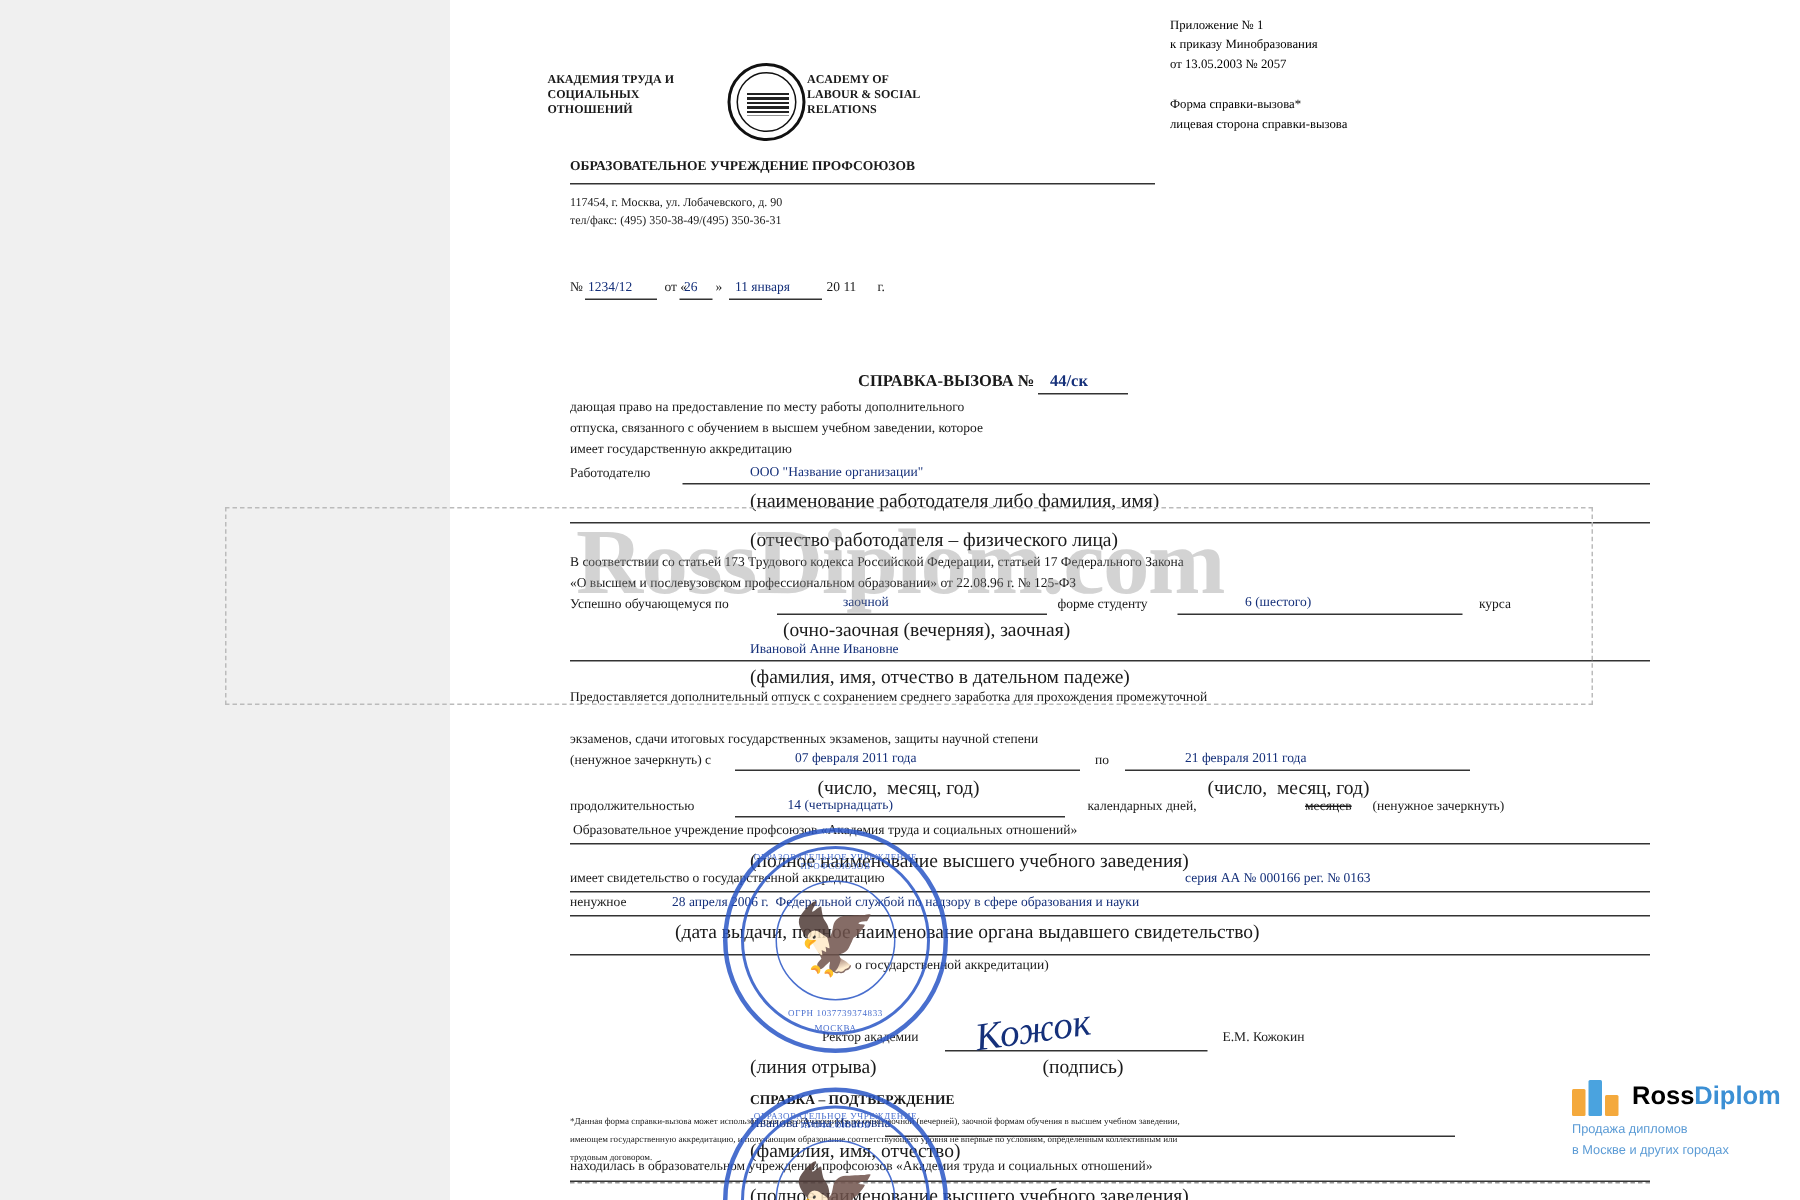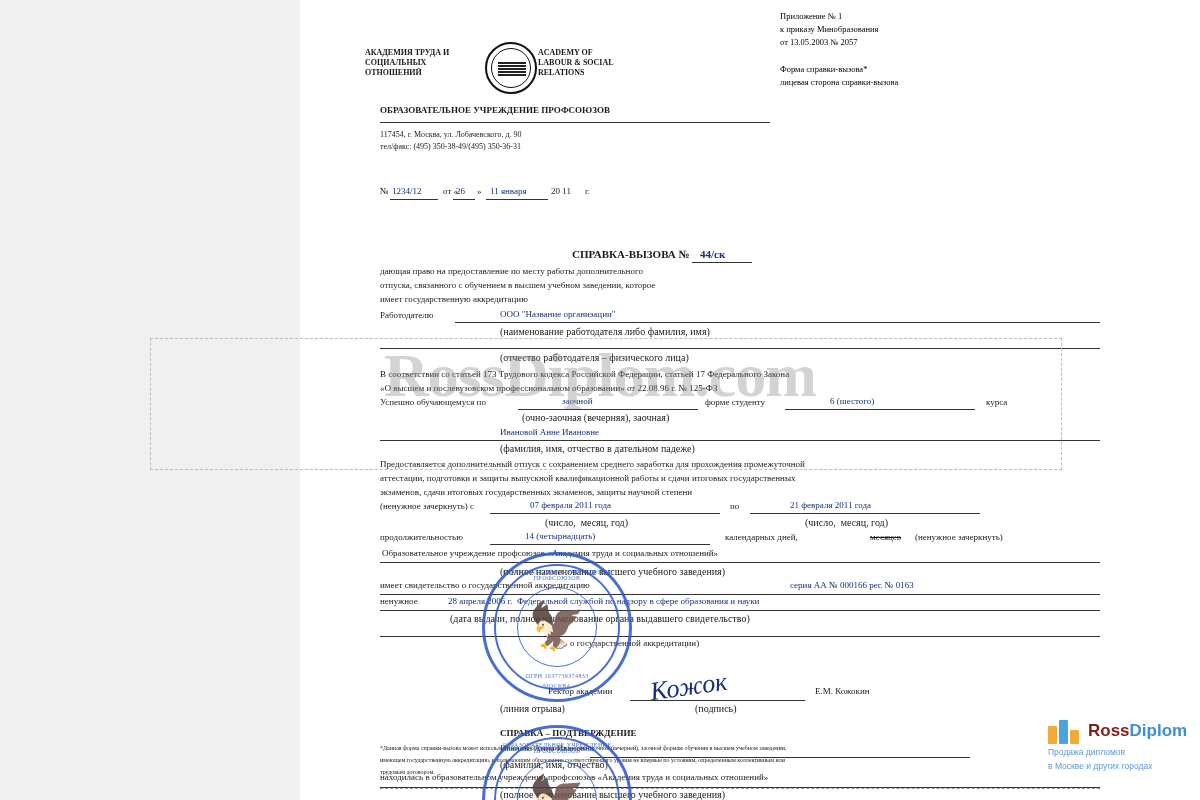--- a/index.html
+++ b/index.html
@@ -24,21 +24,21 @@
     top: 0;
     width: 900px;
     height: 800px;
     background: #ffffff;
     overflow: hidden;
   }
   .txt { position: absolute; color: #1a1a1a; white-space: pre; }
   .c { text-align: left; }
   .b { font-weight: bold; }
   .sm { font-size: 8px; }
-  .xs { font-size: 10px; }
+  .xs { font-size: 13px; }
   .md { font-size: 9px; }
   .lg { font-size: 11px; }
   .hand { color: #15307a; font-family: "Liberation Serif", serif; }
   .line { position: absolute; border-bottom: 1px solid #333; }
   .dotline { position: absolute; border-bottom: 1px dashed #999; }
 
   
   .hdr-right { position: absolute; left: 480px; top: 10px; font-size: 8.5px; line-height: 13px; }
 
   
@@ -137,21 +137,21 @@
 
   
   .logo { position: absolute; left: 1048px; top: 718px; width: 146px; }
   .logo-row { display: flex; align-items: center; }
   .book { width: 34px; height: 26px; position: relative; margin-right: 6px; }
   .book i { position: absolute; bottom: 0; width: 9px; border-radius: 1px; display: block; }
   .b1 { left: 0; height: 18px; background: #f4a93c; }
   .b2 { left: 11px; height: 24px; background: #4aa3df; }
   .b3 { left: 22px; height: 14px; background: #f4a93c; }
   .logo-name { font-size: 17px; font-weight: bold; color: #3b8fd4; font-family: "Liberation Sans", sans-serif;}
-  .logo-name .red { color: #7f1d1d; }
+  .logo-name .red { color: #000000; }
   .logo-sub { font-size: 8.5px; color: #5b9bd5; font-family: "Liberation Sans", sans-serif; line-height: 12px; margin-top: 2px;}
   .strike { text-decoration: line-through; }
 </style>
 </head>
 <body>
 
 <div id="page">
 
   <div id="sheet">
 
@@ -218,21 +218,20 @@
     <div class="line" style="left:485px; top:409px; width:190px;"></div>
     <div class="txt md hand" style="left:530px; top:396px;">6 (шестого)</div>
     <div class="txt md" style="left:686px; top:397px;">курса</div>
     <div class="txt xs" style="left:222px; top:412px;">(очно-заочная (вечерняя), заочная)</div>
 
     <div class="line" style="left:80px; top:440px; width:720px;"></div>
     <div class="txt md c hand" style="left:200px; top:427px; width:560px;">Ивановой Анне Ивановне</div>
     <div class="txt xs c" style="left:200px; top:443px; width:560px;">(фамилия, имя, отчество в дательном падеже)</div>
 
     <div class="txt md" style="left:80px; top:459px;">Предоставляется дополнительный отпуск с сохранением среднего заработка для прохождения промежуточной</div>
-    <div class="txt md" style="left:80px; top:473px;">аттестации, подготовки и защиты выпускной квалификационной работы и сдачи итоговых государственных</div>
     <div class="txt md" style="left:80px; top:487px;">экзаменов, сдачи итоговых государственных экзаменов, защиты научной степени</div>
 
     <div class="txt md" style="left:80px; top:501px;">(ненужное зачеркнуть) с</div>
     <div class="line" style="left:190px; top:513px; width:230px;"></div>
     <div class="txt md hand" style="left:230px; top:500px;">07 февраля 2011 года</div>
     <div class="txt md" style="left:430px; top:501px;">по</div>
     <div class="line" style="left:450px; top:513px; width:230px;"></div>
     <div class="txt md hand" style="left:490px; top:500px;">21 февраля 2011 года</div>
     <div class="txt xs" style="left:245px; top:517px;">(число,  месяц, год)</div>
     <div class="txt xs" style="left:505px; top:517px;">(число,  месяц, год)</div>

